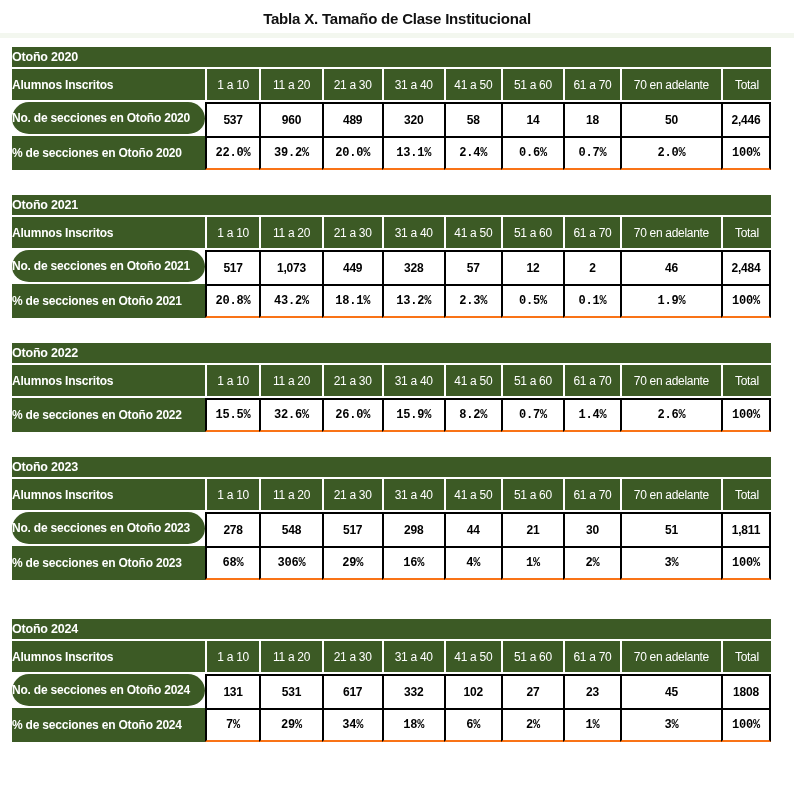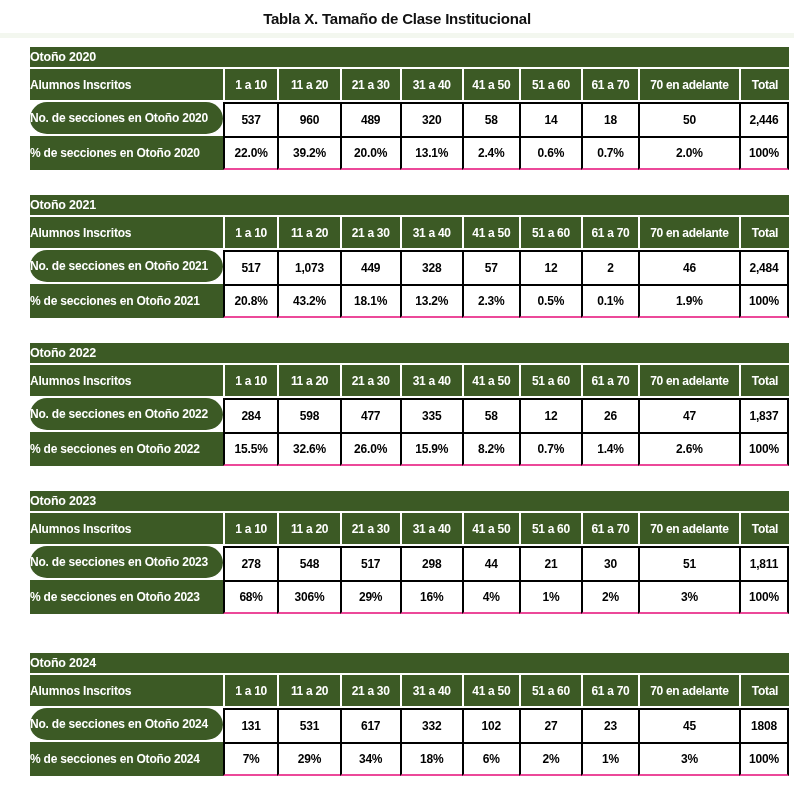--- a/index.html
+++ b/index.html
@@ -16,21 +16,21 @@
     font-weight:bold;
     color:#111111;
     letter-spacing:-0.2px;
   }
   .divider-strip {
     width:794px; height:5px;
     background:#f3f7ef;
   }
   .tables-container {
     display:flex; flex-direction:column; gap:25px;
-    padding:9px 0 12px 30px;
+    padding:9px 0 12px 12px;
   }
   .table-block:last-child { margin-top:14px; }
   table.class-table {
     border-collapse:separate; border-spacing:0;
     width:759px; table-layout:fixed;
     font-size:12px;
   }
   table.class-table th, table.class-table td {
     padding:0; box-sizing:border-box; vertical-align:middle;
     overflow:hidden;
@@ -44,21 +44,21 @@
   }
   .corner-header {
     background:var(--green); color:#ffffff;
     text-align:left; font-weight:bold;
     height:33px; padding:4px 6px;
     border-bottom:2px solid #ffffff;
     letter-spacing:-0.2px;
   }
   .col-header {
     background:var(--green); color:#ffffff;
-    text-align:center; font-weight:bold;
+    text-align:center; font-weight:normal;
     height:33px; padding:4px 1px;
     border-bottom:2px solid #ffffff;
     border-left:2px solid #ffffff;
     letter-spacing:-0.3px;
   }
   .row-label {
     background:var(--green); color:#ffffff;
     text-align:left; font-weight:600;
     height:34px; padding:3px 6px;
     line-height:1.2;
@@ -67,21 +67,21 @@
   .row-label.first { border-bottom:2px solid #ffffff;border-radius:17px; }
   .data-cell {
     background:#ffffff; color:#000000;
     text-align:center; font-weight:bold;
     height:34px;
     border-top:2px solid #000000;
     border-left:2px solid #000000;
     letter-spacing:-0.2px;
   }
   .data-cell.last-col { border-right:2px solid #000000; }
-  .data-cell.last-row { border-bottom:2px solid #ec4899; }
+  .data-cell.last-row { border-bottom:2px solid #f97316;font-family:Liberation Mono, monospace; }
 </style>
 </head>
 <body>
 
 <div>
   <h1 class="page-title">Tabla X. Tamaño de Clase Institucional</h1>
   <div class="divider-strip"></div>
 </div>
 
 <div class="tables-container">
@@ -231,32 +231,20 @@
             <th class="col-header">31 a 40</th>
             <th class="col-header">41 a 50</th>
             <th class="col-header">51 a 60</th>
             <th class="col-header">61 a 70</th>
             <th class="col-header">70 en adelante</th>
             <th class="col-header">Total</th>
           </tr>
       </thead>
       <tbody>
           <tr>
-            <th class="row-label first">No. de secciones en Otoño 2022</th>
-            <td class="data-cell">284</td>
-            <td class="data-cell">598</td>
-            <td class="data-cell">477</td>
-            <td class="data-cell">335</td>
-            <td class="data-cell">58</td>
-            <td class="data-cell">12</td>
-            <td class="data-cell">26</td>
-            <td class="data-cell">47</td>
-            <td class="data-cell last-col">1,837</td>
-          </tr>
-          <tr>
             <th class="row-label">% de secciones en Otoño 2022</th>
             <td class="data-cell last-row">15.5%</td>
             <td class="data-cell last-row">32.6%</td>
             <td class="data-cell last-row">26.0%</td>
             <td class="data-cell last-row">15.9%</td>
             <td class="data-cell last-row">8.2%</td>
             <td class="data-cell last-row">0.7%</td>
             <td class="data-cell last-row">1.4%</td>
             <td class="data-cell last-row">2.6%</td>
             <td class="data-cell last-row last-col">100%</td>

